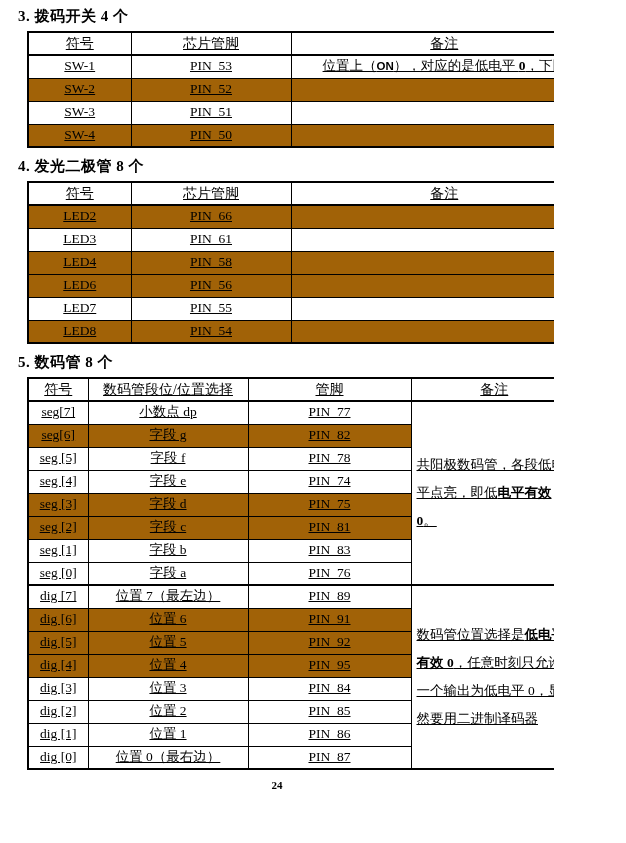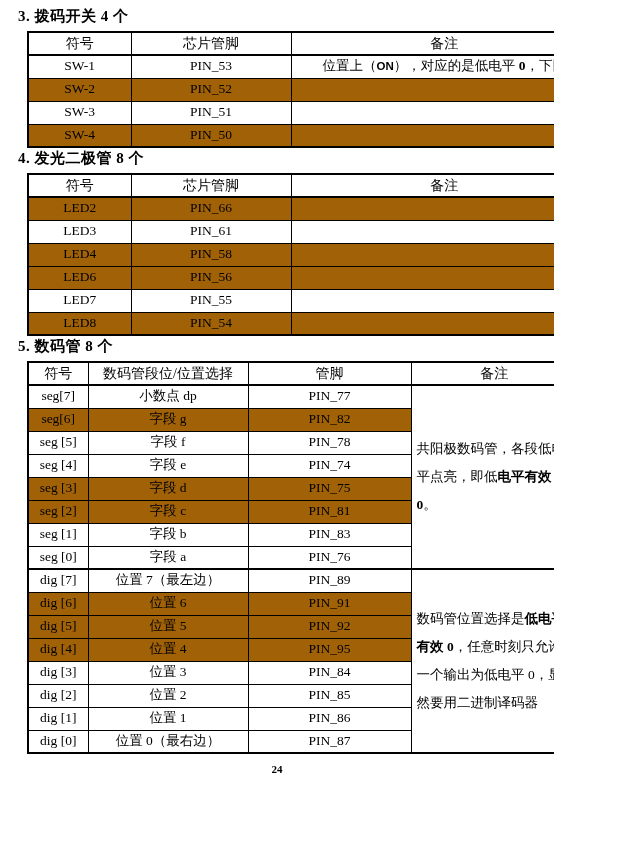--- a/index.html
+++ b/index.html
@@ -13,27 +13,28 @@
   }
   .page { padding-top: 6px; position: relative; width: 554px; height: 843px; overflow: hidden; }
 
   .section-heading {
     font-weight: bold;
     font-size: 15px;
     margin: 0 0 5px 18px;
     line-height: 20px;
     letter-spacing: 0.5px;
   }
-  .section-heading.gap { }
+  .section-heading.gap { margin-top: 8px; }
 
   table {
     border-collapse: collapse;
     margin-left: 27px;
     table-layout: fixed;
     border: 2px solid #000;
+    text-decoration: underline;
   }
   table.t-wide { width: 570px; }
   table.t-seg  { width: 550px; }
 
   th, td {
     border: 1px solid #000;
     height: 23px;
     padding: 0 3px;
     text-align: center;
     vertical-align: middle;

